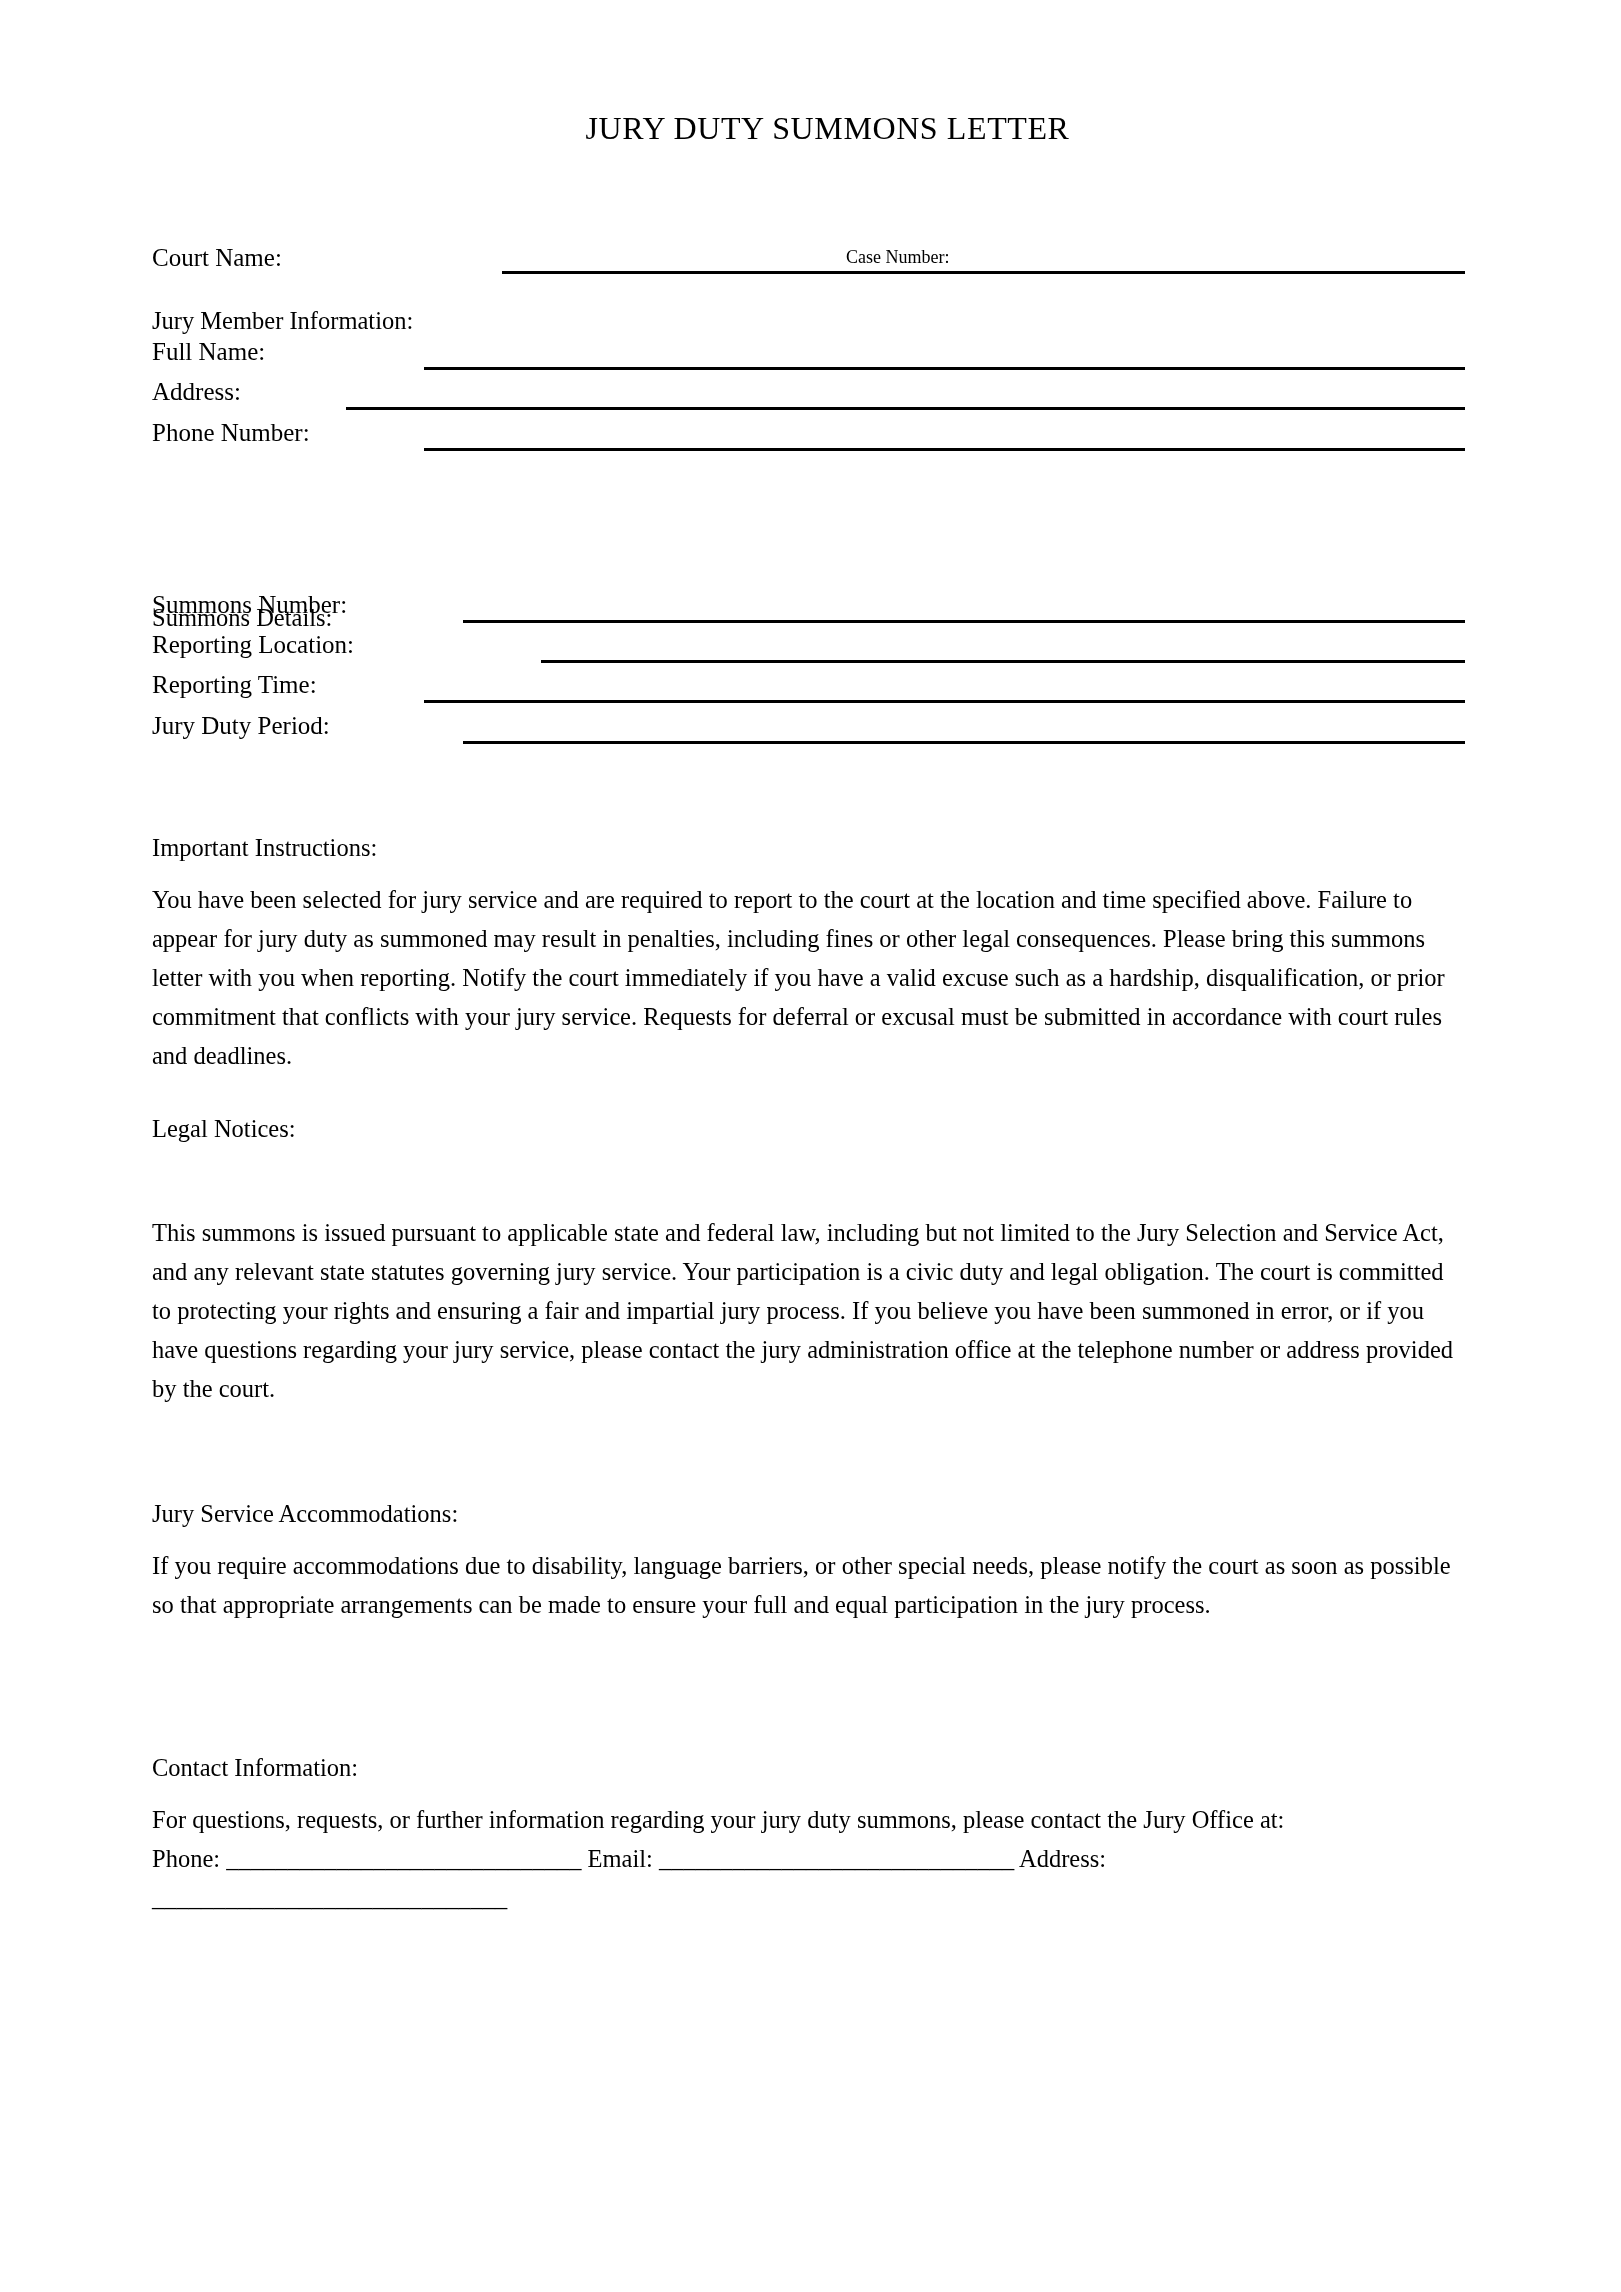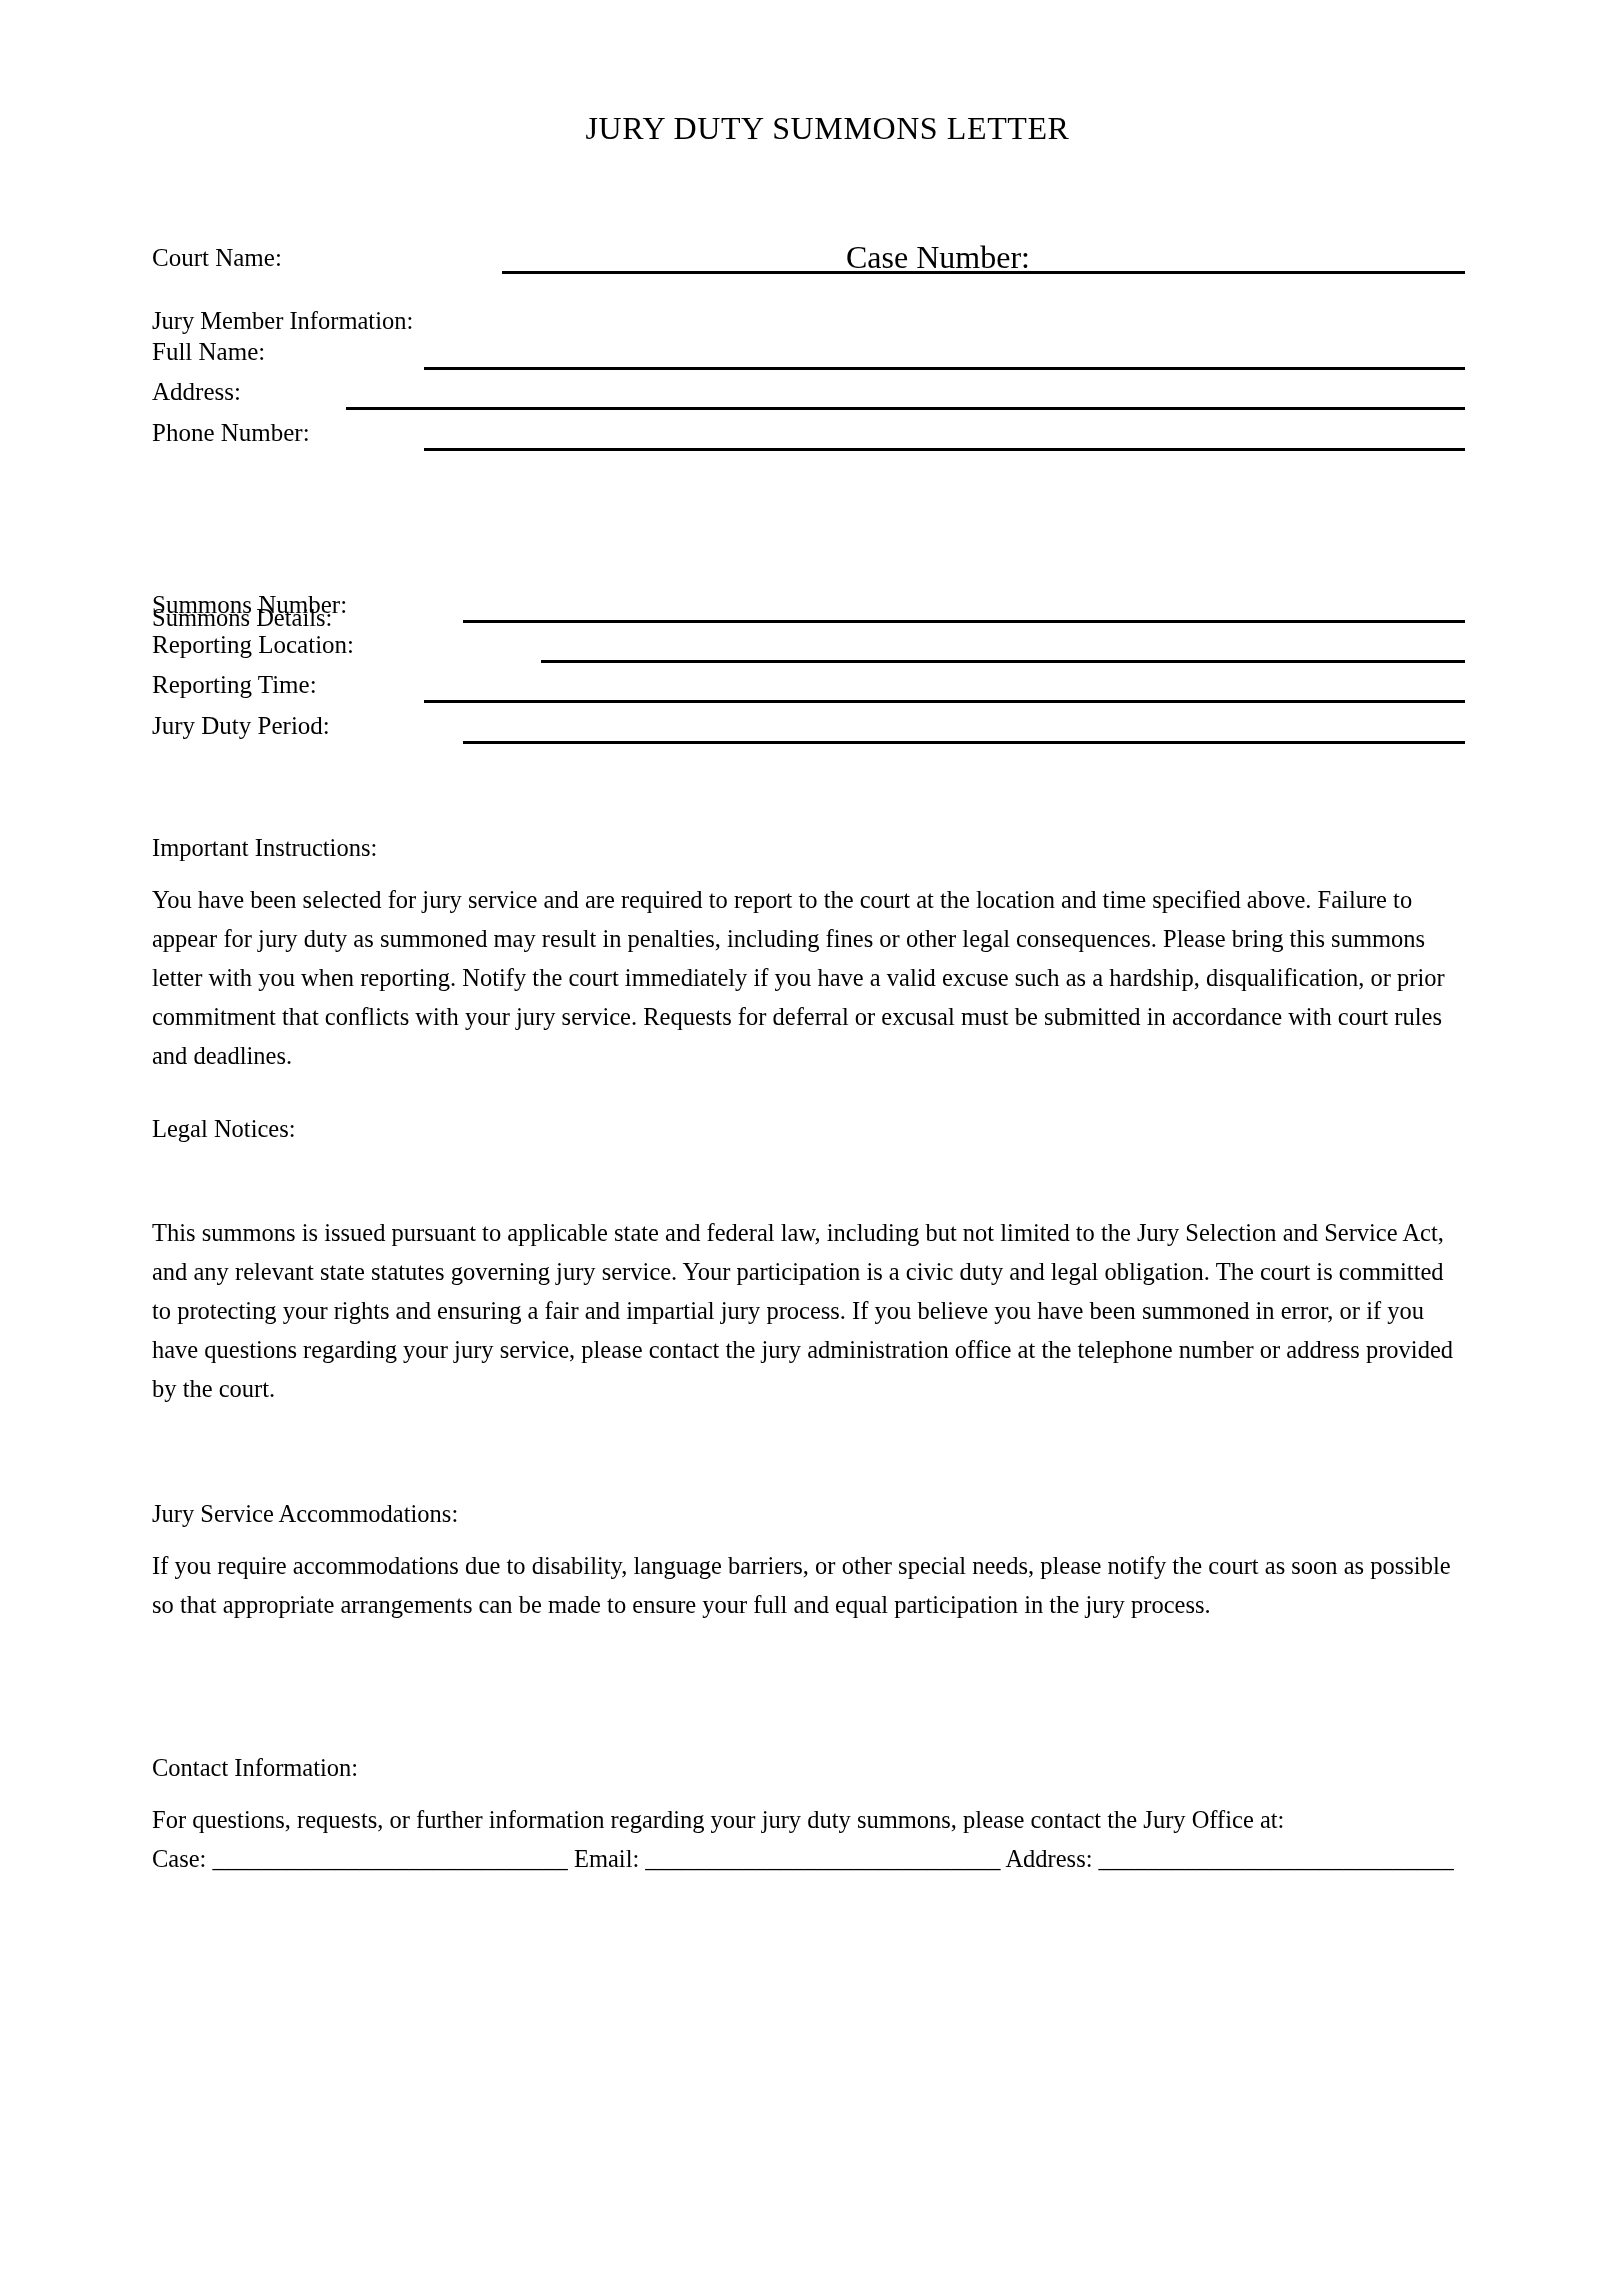--- a/index.html
+++ b/index.html
@@ -46,21 +46,21 @@
     position: absolute;
     left: 0;
     top: 0;
     font-size: 25px;
     line-height: 33px;
     white-space: nowrap;
   }
   .field-label-2 {
     position: absolute;
     top: 0;
-    font-size: 32px;
+    font-size: 18px;
     line-height: 33px;
     white-space: nowrap;
   }
   .field-rule {
     position: absolute;
     height: 0;
     border-top: 3.9px solid #000000;
     right: 0;
   }
 
@@ -141,16 +141,16 @@
   <div class="para" style="top:880px;">You have been selected for jury service and are required to report to the court at the location and time specified above. Failure to appear for jury duty as summoned may result in penalties, including fines or other legal consequences. Please bring this summons letter with you when reporting. Notify the court immediately if you have a valid excuse such as a hardship, disqualification, or prior commitment that conflicts with your jury service. Requests for deferral or excusal must be submitted in accordance with court rules and deadlines.</div>
 
   <div class="section-heading" style="top:1112px;">Legal Notices:</div>
   <div class="para" style="top:1213px;">This summons is issued pursuant to applicable state and federal law, including but not limited to the Jury Selection and Service Act, and any relevant state statutes governing jury service. Your participation is a civic duty and legal obligation. The court is committed to protecting your rights and ensuring a fair and impartial jury process. If you believe you have been summoned in error, or if you have questions regarding your jury service, please contact the jury administration office at the telephone number or address provided by the court.</div>
 
   <div class="section-heading" style="top:1497px;">Jury Service Accommodations:</div>
   <div class="para" style="top:1546px;">If you require accommodations due to disability, language barriers, or other special needs, please notify the court as soon as possible so that appropriate arrangements can be made to ensure your full and equal participation in the jury process.</div>
 
   <div class="section-heading" style="top:1751px;">Contact Information:</div>
   <div class="para" style="top:1800px;">For questions, requests, or further information regarding your jury duty summons, please contact the Jury Office at:</div>
-  <div class="para blank-line" style="top:1839px;">Case: _____________________________ Email: _____________________________ Address: _____________________________</div>
+  <div class="para blank-line" style="top:1839px;">Phone: _____________________________ Email: _____________________________ Address: _____________________________</div>
 
 </div>
 
 
 </body></html>

